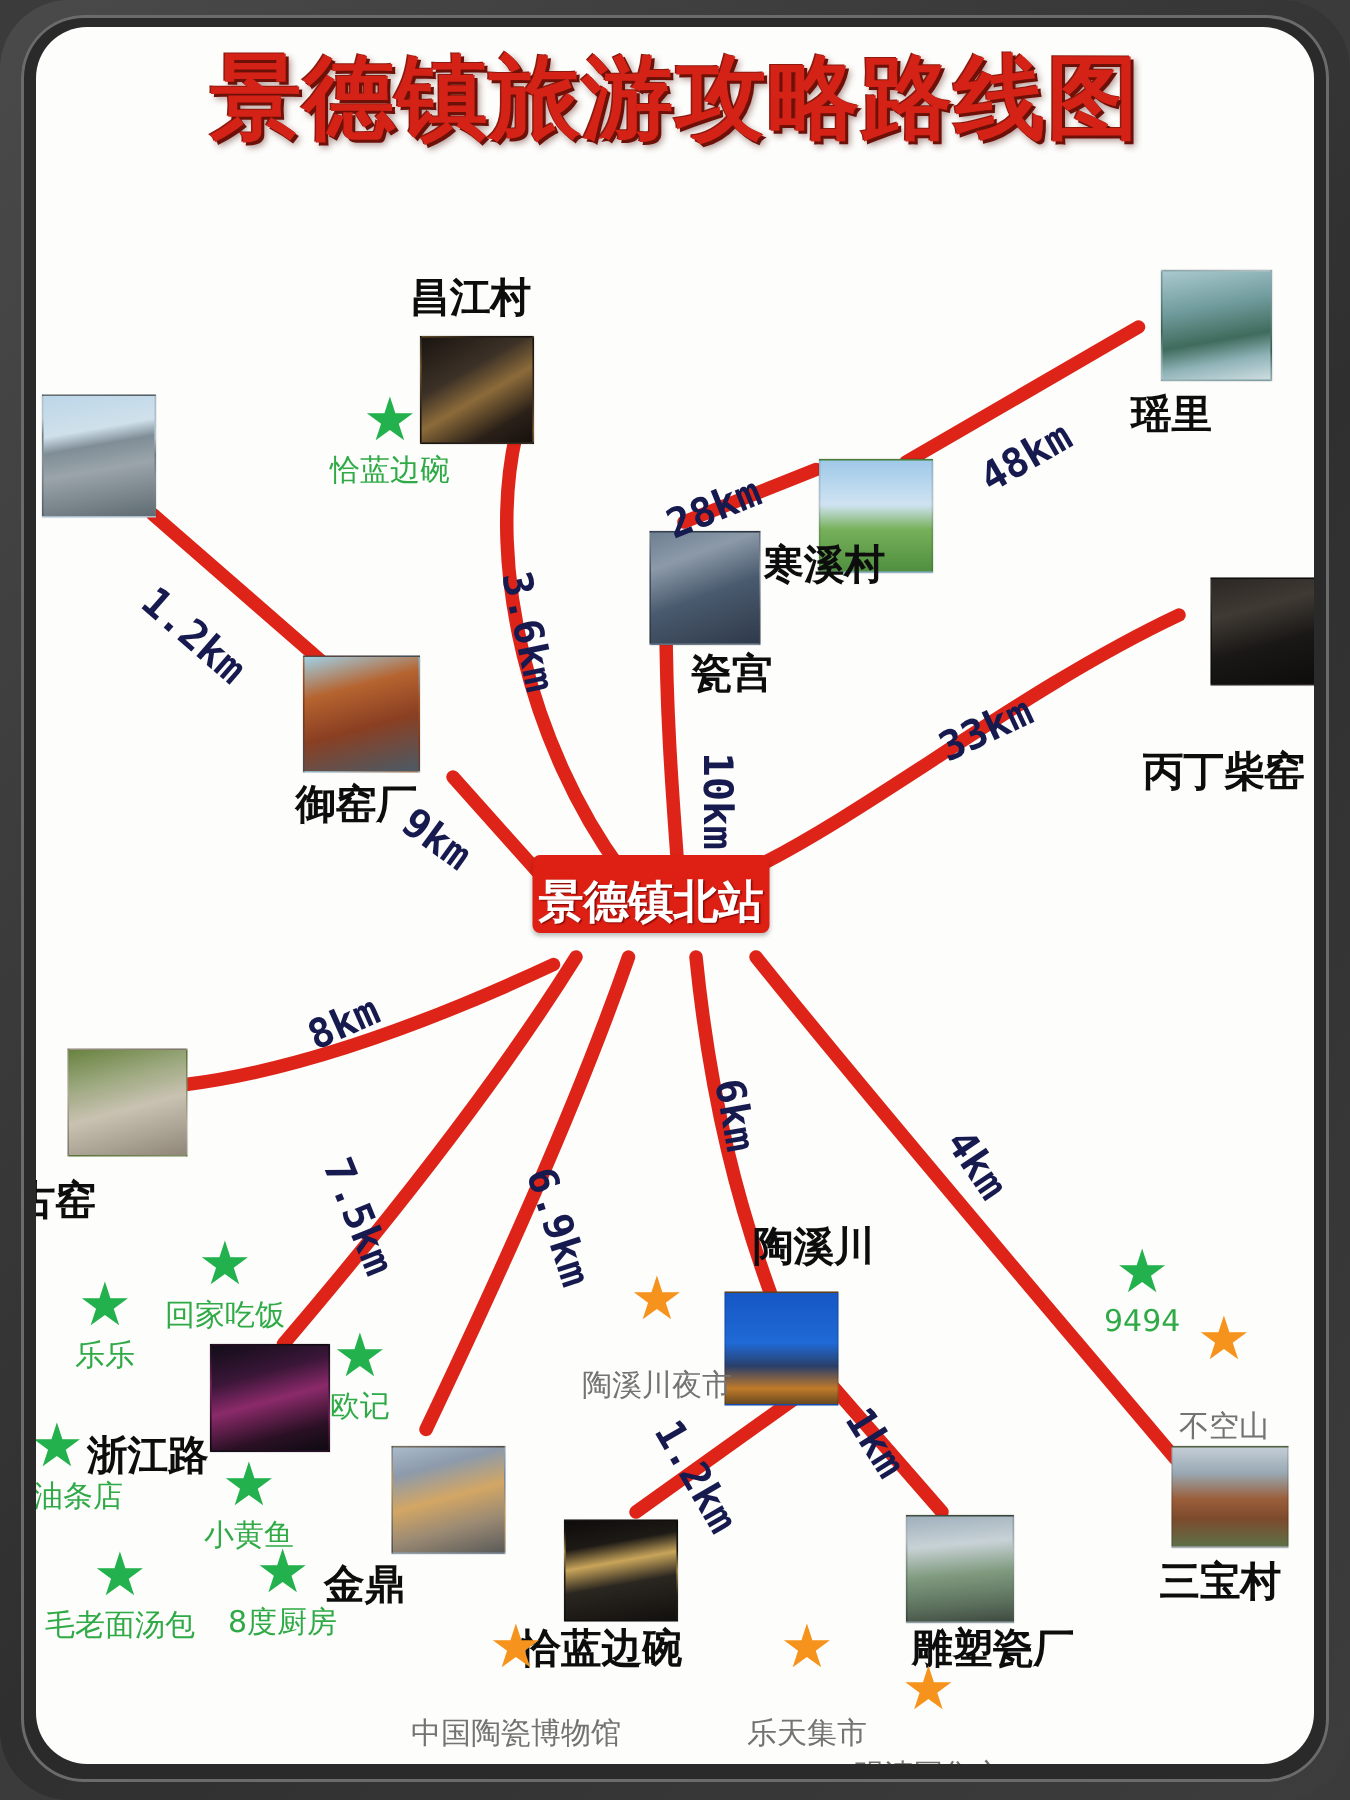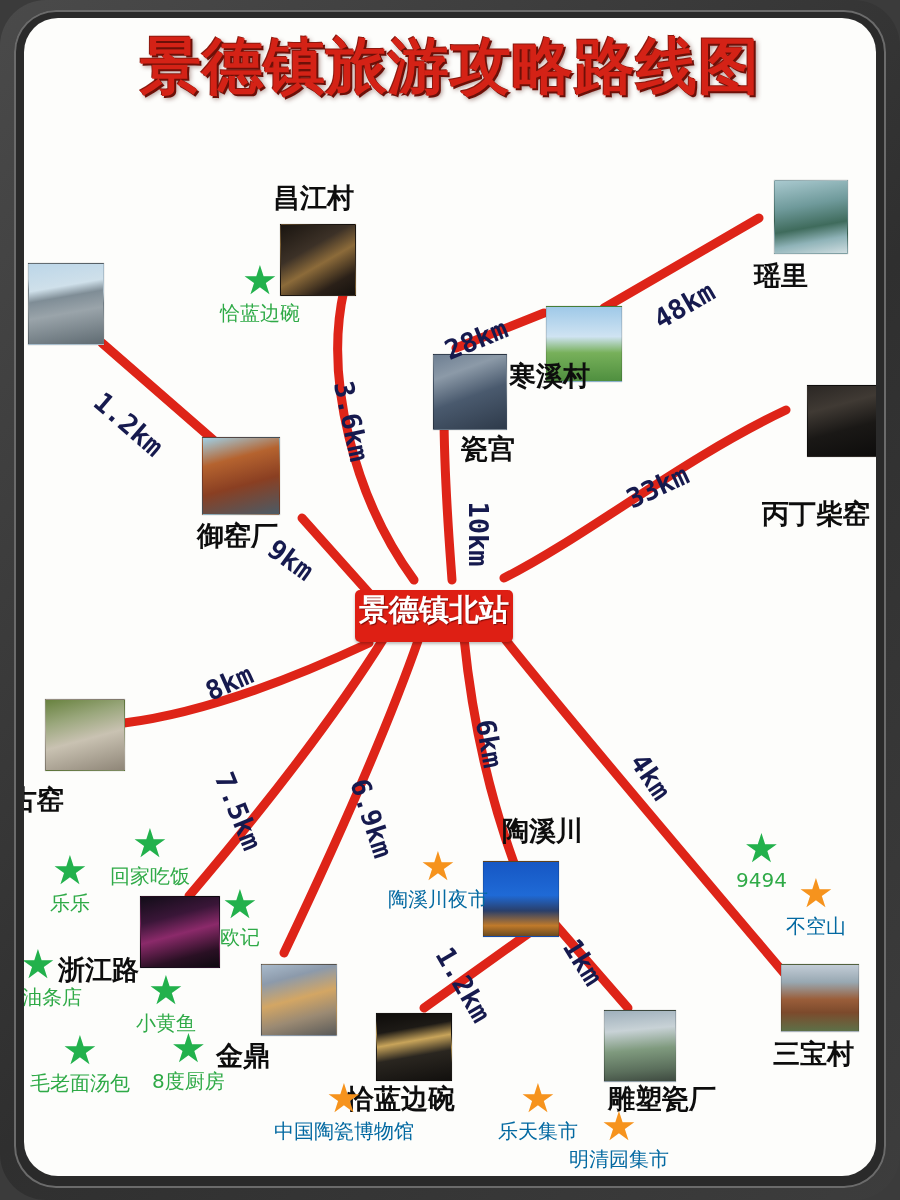--- a/index.html
+++ b/index.html
@@ -104,33 +104,32 @@
   .star.orange { color: #f6931d; }
   .poi-cap {
     display: block;
     font-family: "DejaVu Sans", "Liberation Sans", sans-serif;
     font-size: 20px;
     font-weight: 400;
     white-space: nowrap;
     text-align: right;
   }
   .poi-cap.green { color: #2faa47; }
-  .poi-cap.orange { color: #0369a1; }
+  .poi-cap.orange { color: #737373; margin-top: 24px; }
   .poi.center { text-align: center; }
 
   
   #hub {
     position: absolute;
     left: 331px; top: 552px;
     width: 158px; height: 52px;
     background: #de1f14;
     border-radius: 5px;
-    display: flex; align-items: flex-start; justify-content: center;
+    display: flex; align-items: flex-end; justify-content: center;
     box-shadow: 0 2px 3px rgba(0,0,0,.25);
-    margin-top: 20px;
   }
   #hub-label {
     font-family: "DejaVu Sans", "Liberation Sans", sans-serif;
     font-size: 30px;
     font-weight: 900;
     color: #ffffff;
     letter-spacing: 0px;
     text-shadow: 1px 1px 1px rgba(90,0,0,.7);
     white-space: nowrap;
   }

